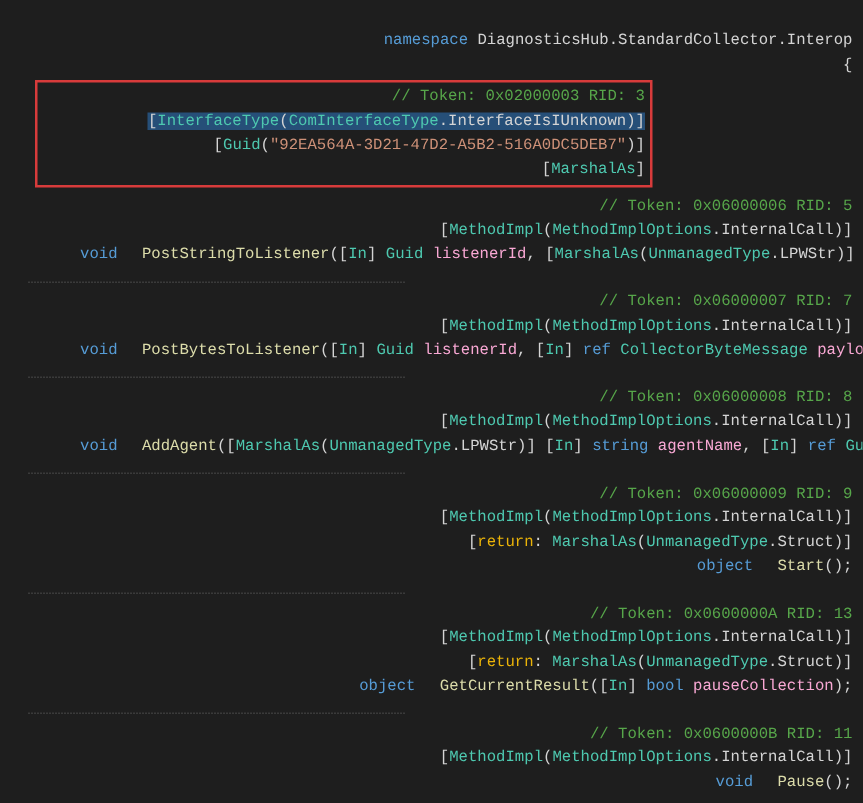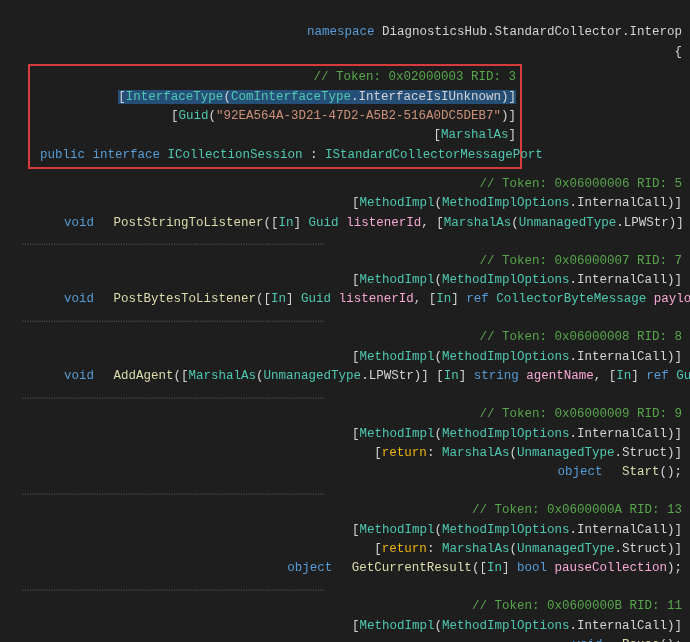--- a/index.html
+++ b/index.html
@@ -49,21 +49,20 @@
 <div class="line indent0">
   <span class="kw">namespace</span> <span class="ns">DiagnosticsHub.StandardCollector.Interop</span>
 </div>
 <div class="line indent0 brace">{</div>
 
 <div class="highlight-box">
   <div class="line cmt">// Token: 0x02000003 RID: 3</div>
   <div class="line"><span class="sel"><span class="punct">[</span><span class="attr">InterfaceType</span><span class="punct">(</span><span class="type">ComInterfaceType</span><span class="punct">.</span><span class="mem">InterfaceIsIUnknown</span><span class="punct">)]</span></span></div>
   <div class="line"><span class="punct">[</span><span class="attr">Guid</span><span class="punct">(</span><span class="str">"92EA564A-3D21-47D2-A5B2-516A0DC5DEB7"</span><span class="punct">)]</span></div>
   <div class="line"><span class="punct">[</span><span class="attr">MarshalAs</span><span class="punct">]</span></div>
-  <div class="line"><span class="kw">public</span> <span class="kw">interface</span> <span class="type">ICollectionSession</span><span class="punct"> : </span><span class="type">IStandardCollectorMessagePort</span></div>
 </div>
 
 <div class="line indent2 cmt">// Token: 0x06000006 RID: 5</div>
 <div class="line indent2"><span class="punct">[</span><span class="attr">MethodImpl</span><span class="punct">(</span><span class="type">MethodImplOptions</span><span class="punct">.</span><span class="mem">InternalCall</span><span class="punct">)]</span></div>
 <div class="line indent2"><span class="kw">void</span> <span class="method">PostStringToListener</span><span class="punct">([</span><span class="type">In</span><span class="punct">] </span><span class="type">Guid</span> <span class="param">listenerId</span><span class="punct">, [</span><span class="attr">MarshalAs</span><span class="punct">(</span><span class="type">UnmanagedType</span><span class="punct">.</span><span class="mem">LPWStr</span><span class="punct">)] [</span><span class="type">In</span> </div>
 <div class="ghost-line">………………………………………………………………………………………………………………</div>
 
 <div class="line indent2 cmt">// Token: 0x06000007 RID: 7</div>
 <div class="line indent2"><span class="punct">[</span><span class="attr">MethodImpl</span><span class="punct">(</span><span class="type">MethodImplOptions</span><span class="punct">.</span><span class="mem">InternalCall</span><span class="punct">)]</span></div>
 <div class="line indent2"><span class="kw">void</span> <span class="method">PostBytesToListener</span><span class="punct">([</span><span class="type">In</span><span class="punct">] </span><span class="type">Guid</span> <span class="param">listenerId</span><span class="punct">, [</span><span class="type">In</span><span class="punct">] </span><span class="kw">ref</span> <span class="type">CollectorByteMessage</span> <span class="param">payload</span></div>

